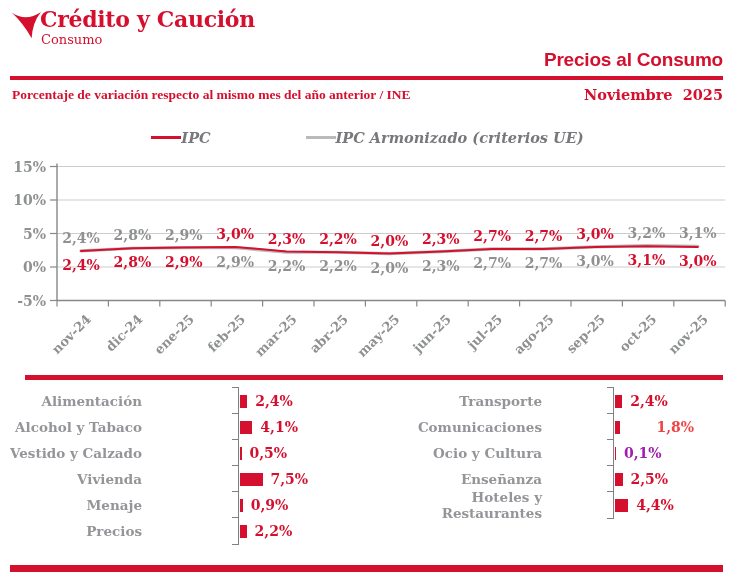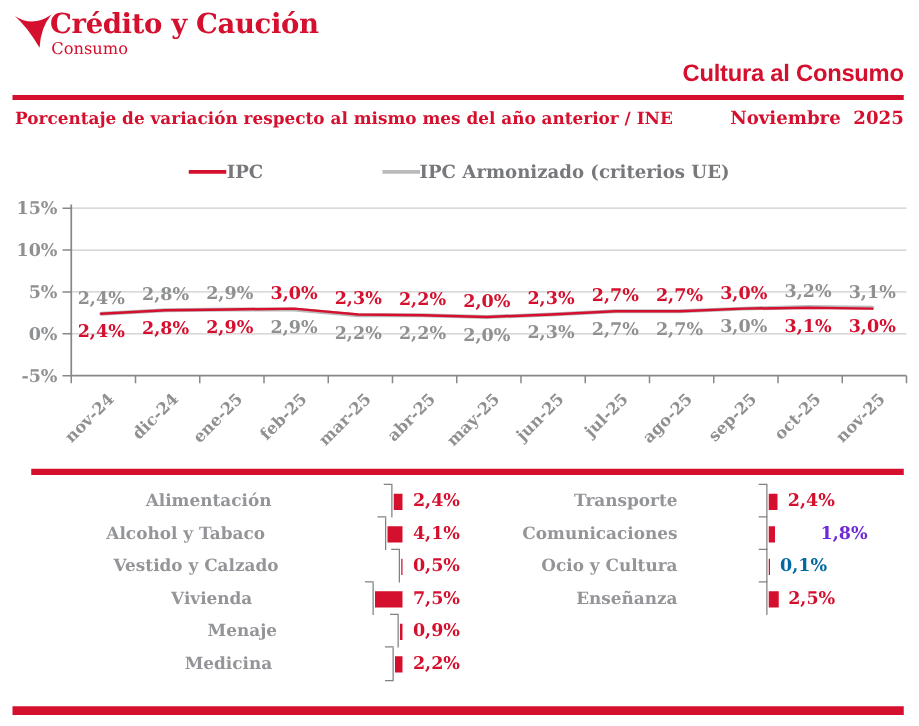--- a/index.html
+++ b/index.html
@@ -20,28 +20,28 @@
   .rule{position:absolute;left:10px;right:12px;}
   .rule-top{top:76px;height:4px;}
   .rule-mid{top:375px;height:5px;left:25px;}
   .rule-bottom{top:565px;height:7px;}
   .subtitle{position:absolute;top:87px;left:12px;font-size:13.5px;font-weight:bold;}
   .period{position:absolute;top:86px;right:12px;font-size:14.5px;font-weight:bold;white-space:pre;}
   
   .legend{position:absolute;top:129px;left:0;width:100%;display:flex;justify-content:center;gap:95px;}
   .legend-item{display:flex;align-items:center;}
   .legend-swatch{display:inline-block;width:30px;height:3px;}
-  .legend-label{font-size:14.5px;font-weight:bold;color:#77787b;}
+  .legend-label{font-size:14.5px;font-weight:bold;color:#77787b;font-style:italic;}
   
   #chart-svg{position:absolute;top:155px;left:0;}
   #chart-svg text{font-family:"DejaVu Serif","Liberation Serif",serif;font-weight:bold;}
   
   .cats{position:absolute;top:388px;left:10px;right:0;display:flex;}
   .cat-col{display:flex;flex-direction:column;}
-  .cat-col-left{width:358px;align-items:flex-end;}
+  .cat-col-left{width:358px;}
   .cat-col-right{margin-left:14px;width:350px;}
   .cat-row{display:flex;align-items:center;height:26px;}
   .cat-label{font-size:13.5px;font-weight:bold;color:#939598;text-align:right;}
   .cat-col-left .cat-label{width:132px;}
   .cat-col-right .cat-label{width:160px;}
   .barzone{position:relative;height:26px;display:flex;align-items:center;flex:1;border-left:1px solid #808184;}
   .cat-col-left .barzone{margin-left:96px;}
   .cat-col-right .barzone{margin-left:71px;}
   .barzone::before{content:"";position:absolute;left:-7px;top:-1px;width:7px;height:1px;background:#808184;}
   .cat-row-last .barzone::after{content:"";position:absolute;left:-7px;bottom:-1px;width:7px;height:1px;background:#808184;}
@@ -56,25 +56,25 @@
   <div class="logo">
     <svg class="logo-icon" viewBox="0 0 34 32">
       <path id="bird-path" d="M2,3 Q17,13 33,2 Q24,13 23,30 Q13,13 2,3 Z" fill="#d50f2e"></path>
     </svg>
     <div class="logo-text">
       <div class="brand-name" style="color: rgb(213, 15, 46);">Crédito y Caución</div>
       <div class="brand-sub" style="color: rgb(213, 15, 46);">Consumo</div>
     </div>
   </div>
 
-  <div class="report-title" style="color: rgb(213, 15, 46);">Cultura al Consumo</div>
+  <div class="report-title" style="color: rgb(213, 15, 46);">Precios al Consumo</div>
 
   <div class="rule rule-top" style="background: rgb(213, 15, 46);"></div>
 
-  <div class="subtitle" style="color: rgb(213, 15, 46);">Porcentaje de variación respecto al mismo mes del año anterior / INE</div>
+  <div class="subtitle" style="color: rgb(213, 15, 46); font-family: Liberation Serif, serif;">Porcentaje de variación respecto al mismo mes del año anterior / INE</div>
   <div class="period" style="color: rgb(213, 15, 46); text-align: right;">Noviembre  2025</div>
 
   <div class="legend" id="legend">
       <div class="legend-item">
         <span class="legend-swatch" style="background: rgb(213, 15, 46);"></span>
         <span class="legend-label">IPC</span>
       </div>
       <div class="legend-item">
         <span class="legend-swatch" style="background: rgb(185, 186, 188);"></span>
         <span class="legend-label">IPC Armonizado (criterios UE)</span>
@@ -196,54 +196,61 @@
           </div>
         </div>
         <div class="cat-row">
           <div class="cat-label">Menaje</div>
           <div class="barzone">
             <div class="cat-bar" style="width: 2.7px; background: rgb(213, 15, 46);"></div>
             <div class="cat-value" style="color: rgb(213, 15, 46);">0,9%</div>
           </div>
         </div>
         <div class="cat-row cat-row-last">
-          <div class="cat-label">Medicina</div>
+          <div class="cat-label">Precios</div>
           <div class="barzone">
             <div class="cat-bar" style="width: 6.6px; background: rgb(213, 15, 46);"></div>
             <div class="cat-value" style="color: rgb(213, 15, 46);">2,2%</div>
           </div>
         </div>
       </div>
     <div class="cat-col cat-col-right" id="col-right">
         <div class="cat-row">
           <div class="cat-label">Transporte</div>
           <div class="barzone">
             <div class="cat-bar" style="width: 7.2px; background: rgb(213, 15, 46);"></div>
             <div class="cat-value" style="color: rgb(213, 15, 46);">2,4%</div>
           </div>
         </div>
         <div class="cat-row">
           <div class="cat-label">Comunicaciones</div>
           <div class="barzone">
             <div class="cat-bar" style="width: 5.4px; background: rgb(213, 15, 46);"></div>
-            <div class="cat-value" style="color: #6d28d9; margin-left: 36px;">1,8%</div>
+            <div class="cat-value" style="color: #ef4444; margin-left: 36px;">1,8%</div>
           </div>
         </div>
         <div class="cat-row">
           <div class="cat-label">Ocio y Cultura</div>
           <div class="barzone">
             <div class="cat-bar" style="width: 1px; background: rgb(213, 15, 46);"></div>
-            <div class="cat-value" style="color: #0369a1; text-align: center;">0,1%</div>
+            <div class="cat-value" style="color: #a21caf; text-align: center;">0,1%</div>
           </div>
         </div>
         <div class="cat-row">
           <div class="cat-label">Enseñanza</div>
           <div class="barzone">
             <div class="cat-bar" style="width: 7.5px; background: rgb(213, 15, 46);"></div>
             <div class="cat-value" style="color: rgb(213, 15, 46); text-align: right;">2,5%</div>
           </div>
         </div>
+        <div class="cat-row cat-row-last">
+          <div class="cat-label">Hoteles y Restaurantes</div>
+          <div class="barzone">
+            <div class="cat-bar" style="width: 13.2px; background: rgb(213, 15, 46);"></div>
+            <div class="cat-value" style="color: rgb(213, 15, 46);">4,4%</div>
+          </div>
+        </div>
       </div>
   </div>
 
   <div class="rule rule-bottom" style="background: rgb(213, 15, 46);"></div>
 
 </div>
 
 </body></html>

